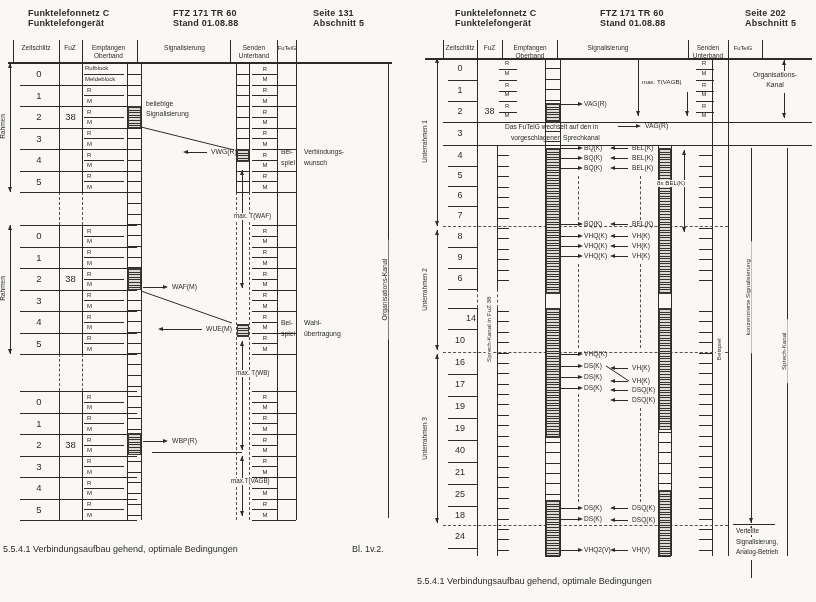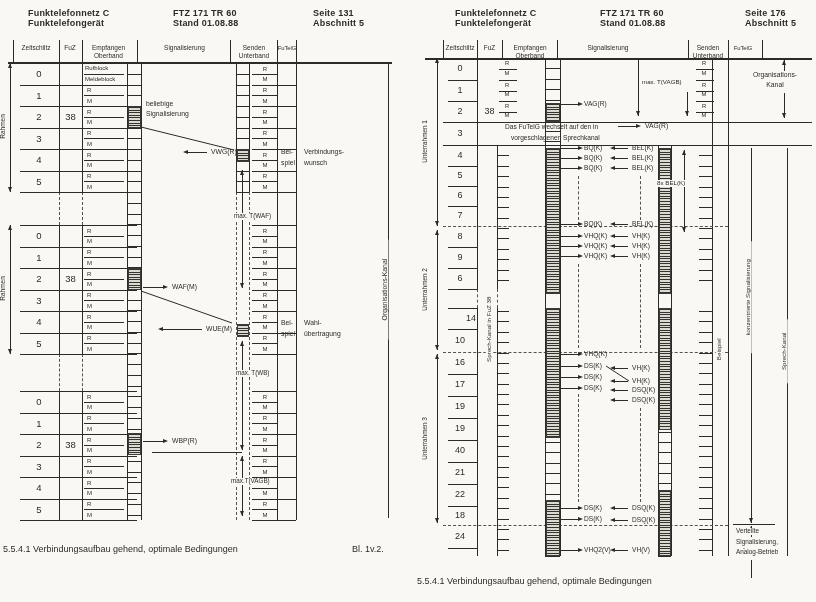--- a/index.html
+++ b/index.html
@@ -32,21 +32,21 @@
   <div class="colh" style="left:231px;top:44px;width:46px">Senden
 Unterband</div>
   <div class="colh" style="left:277px;top:44px;width:20px;font-size:5.8px">FuTelG</div>
   <div class="cap" style="left:3px;top:544px">5.5.4.1 Verbindungsaufbau gehend, optimale Bedingungen</div>
   <div class="cap" style="left:352px;top:544px">Bl. 1v.2.</div>
 
   <div class="hdr" style="left:455px;top:8px">Funktelefonnetz C</div>
   <div class="hdr" style="left:455px;top:18px">Funktelefongerät</div>
   <div class="hdr" style="left:600px;top:8px">FTZ 171 TR 60</div>
   <div class="hdr" style="left:600px;top:18px">Stand 01.08.88</div>
-  <div class="hdr" style="left:745px;top:8px">Seite 176</div>
+  <div class="hdr" style="left:745px;top:8px">Seite 202</div>
   <div class="hdr" style="left:745px;top:18px">Abschnitt 5</div>
   <div class="colh" style="left:435px;top:44px;width:50px">Zeitschlitz</div>
   <div class="colh" style="left:477px;top:44px;width:25px">FuZ</div>
   <div class="colh" style="left:503px;top:44px;width:54px">Empfangen
 Oberband</div>
   <div class="colh" style="left:558px;top:44px;width:100px">Signalisierung</div>
   <div class="colh" style="left:688px;top:44px;width:40px">Senden
 Unterband</div>
   <div class="colh" style="left:728px;top:44px;width:30px;font-size:5.8px">FuTelG</div>
   <div class="cap" style="left:417px;top:576px">5.5.4.1 Verbindungsaufbau gehend, optimale Bedingungen</div>
@@ -426,21 +426,21 @@
     <div class="abs" style="left: 444px; top: 380px; font-size: 9px; width: 32px; text-align: center;">17</div>
     <div class="abs" style="left: 448px; top: 396px; width: 30px; height: 1px; background: rgb(44, 43, 40);"></div>
     <div class="abs" style="left: 444px; top: 402px; font-size: 9px; width: 32px; text-align: center;">19</div>
     <div class="abs" style="left: 448px; top: 418px; width: 30px; height: 1px; background: rgb(44, 43, 40);"></div>
     <div class="abs" style="left: 444px; top: 424px; font-size: 9px; width: 32px; text-align: center;">19</div>
     <div class="abs" style="left: 448px; top: 440px; width: 30px; height: 1px; background: rgb(44, 43, 40);"></div>
     <div class="abs" style="left: 444px; top: 446px; font-size: 9px; width: 32px; text-align: center;">40</div>
     <div class="abs" style="left: 448px; top: 462px; width: 30px; height: 1px; background: rgb(44, 43, 40);"></div>
     <div class="abs" style="left: 444px; top: 468px; font-size: 9px; width: 32px; text-align: center;">21</div>
     <div class="abs" style="left: 448px; top: 484px; width: 30px; height: 1px; background: rgb(44, 43, 40);"></div>
-    <div class="abs" style="left: 444px; top: 490px; font-size: 9px; width: 32px; text-align: center;">22</div>
+    <div class="abs" style="left: 444px; top: 490px; font-size: 9px; width: 32px; text-align: center;">25</div>
     <div class="abs" style="left: 448px; top: 506px; width: 30px; height: 1px; background: rgb(44, 43, 40);"></div>
     <div class="abs" style="left: 444px; top: 510.5px; font-size: 9px; width: 32px; text-align: center;">18</div>
     <div class="abs" style="left: 443px; top: 525px; width: 285px; height: 0px; border-top: 1px dashed rgb(85, 83, 78);"></div>
     <div class="abs" style="left: 444px; top: 531.5px; font-size: 9px; width: 32px; text-align: center;">24</div>
     <div class="abs" style="left: 448px; top: 289px; width: 30px; height: 1px; background: rgb(44, 43, 40);"></div>
     <div class="abs" style="left: 448px; top: 548px; width: 30px; height: 1px; background: rgb(44, 43, 40);"></div>
     <div class="abs" style="left: 505px; top: 123px; font-size: 6.6px;">Das FuTelG wechselt auf den in</div>
     <div class="abs" style="left: 511px; top: 133.5px; font-size: 6.6px;">vorgeschlagenen Sprechkanal</div>
     <div class="abs" style="left: 618px; top: 126px; width: 18px; height: 1px; background: rgb(44, 43, 40);"></div>
     <div class="abs" style="width: 0px; height: 0px; border-top: 2.2px solid transparent; border-bottom: 2.2px solid transparent; border-left: 5px solid rgb(44, 43, 40); left: 636px; top: 123.8px;"></div>

